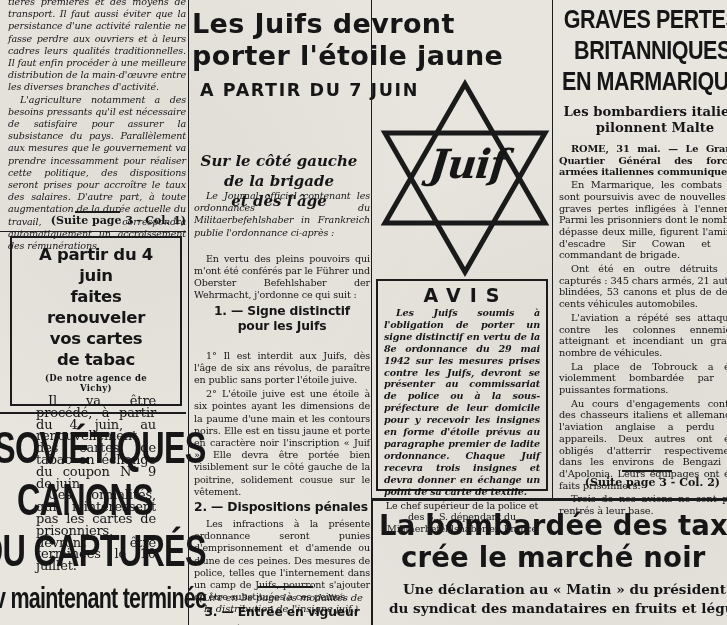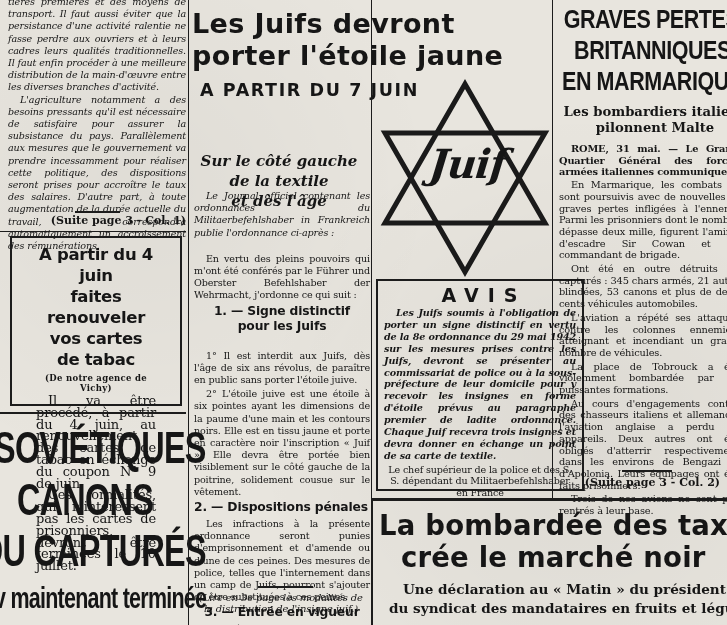--- a/index.html
+++ b/index.html
@@ -63,21 +63,21 @@
   .sec-head {
     font-family:"DejaVu Sans", sans-serif; font-weight:bold;
     font-size:12.3px; line-height:15px; text-align:center; margin:2px 0 3px;
   }
   .sign {
     font-family:"DejaVu Serif", serif; font-weight:bold; font-size:9.6px; line-height:12px; text-align:right; padding-right:22px;
   }
 
   
   .avis-box {
-    position:absolute; left:376px; top:279px; width:208px; height:212px;
+    position:absolute; left:376px; top:279px; width:172px; height:212px;
     border:2px solid #1c1c1c; box-sizing:border-box; padding:2px 6px;
   }
   .avis-title {
     font-family:"DejaVu Sans", sans-serif; font-weight:bold;
     font-size:19px; letter-spacing:9px; text-align:center; line-height:24px; margin-left:8px;
   }
 
   
   .right-head {
     font-family:"Liberation Sans", sans-serif; font-weight:bold;
@@ -139,21 +139,21 @@
   <div class="vrule" style="left:188px; top:0; height:625px; width:1px;"></div>
 
   <div class="abs main-head" style="left:192px; top:8px; width:360px;">
     <div>Les Juifs devront</div>
     <div>porter l'étoile jaune</div>
   </div>
   <div class="abs apartir" style="left:200px; top:80px;">A PARTIR DU 7 JUIN</div>
 
   <div class="abs italic-sub" style="left:196px; top:105px; width:166px;">
     <div>Sur le côté gauche</div>
-    <div>de la textile</div>
+    <div>de la brigade</div>
     <div>et dès l'âge</div>
   </div>
 
   <div class="abs" style="left:375px; top:78px; width:180px; height:200px;">
     <svg width="180" height="200" viewBox="0 0 180 200">
       <polygon points="90,6 170,145 10,145" fill="none" stroke="#1a1a1a" stroke-width="5" stroke-linejoin="miter"></polygon>
       <polygon points="90,194 170,55 10,55" fill="none" stroke="#1a1a1a" stroke-width="5" stroke-linejoin="miter"></polygon>
     </svg>
     <div style="position:absolute; left:48px; top:62px; width:90px; text-align:center; font-family:'DejaVu Serif',serif; font-style:italic; font-weight:bold; font-size:40px; letter-spacing:-1px; transform:skewX(-6deg);">Juif</div>
   </div>

